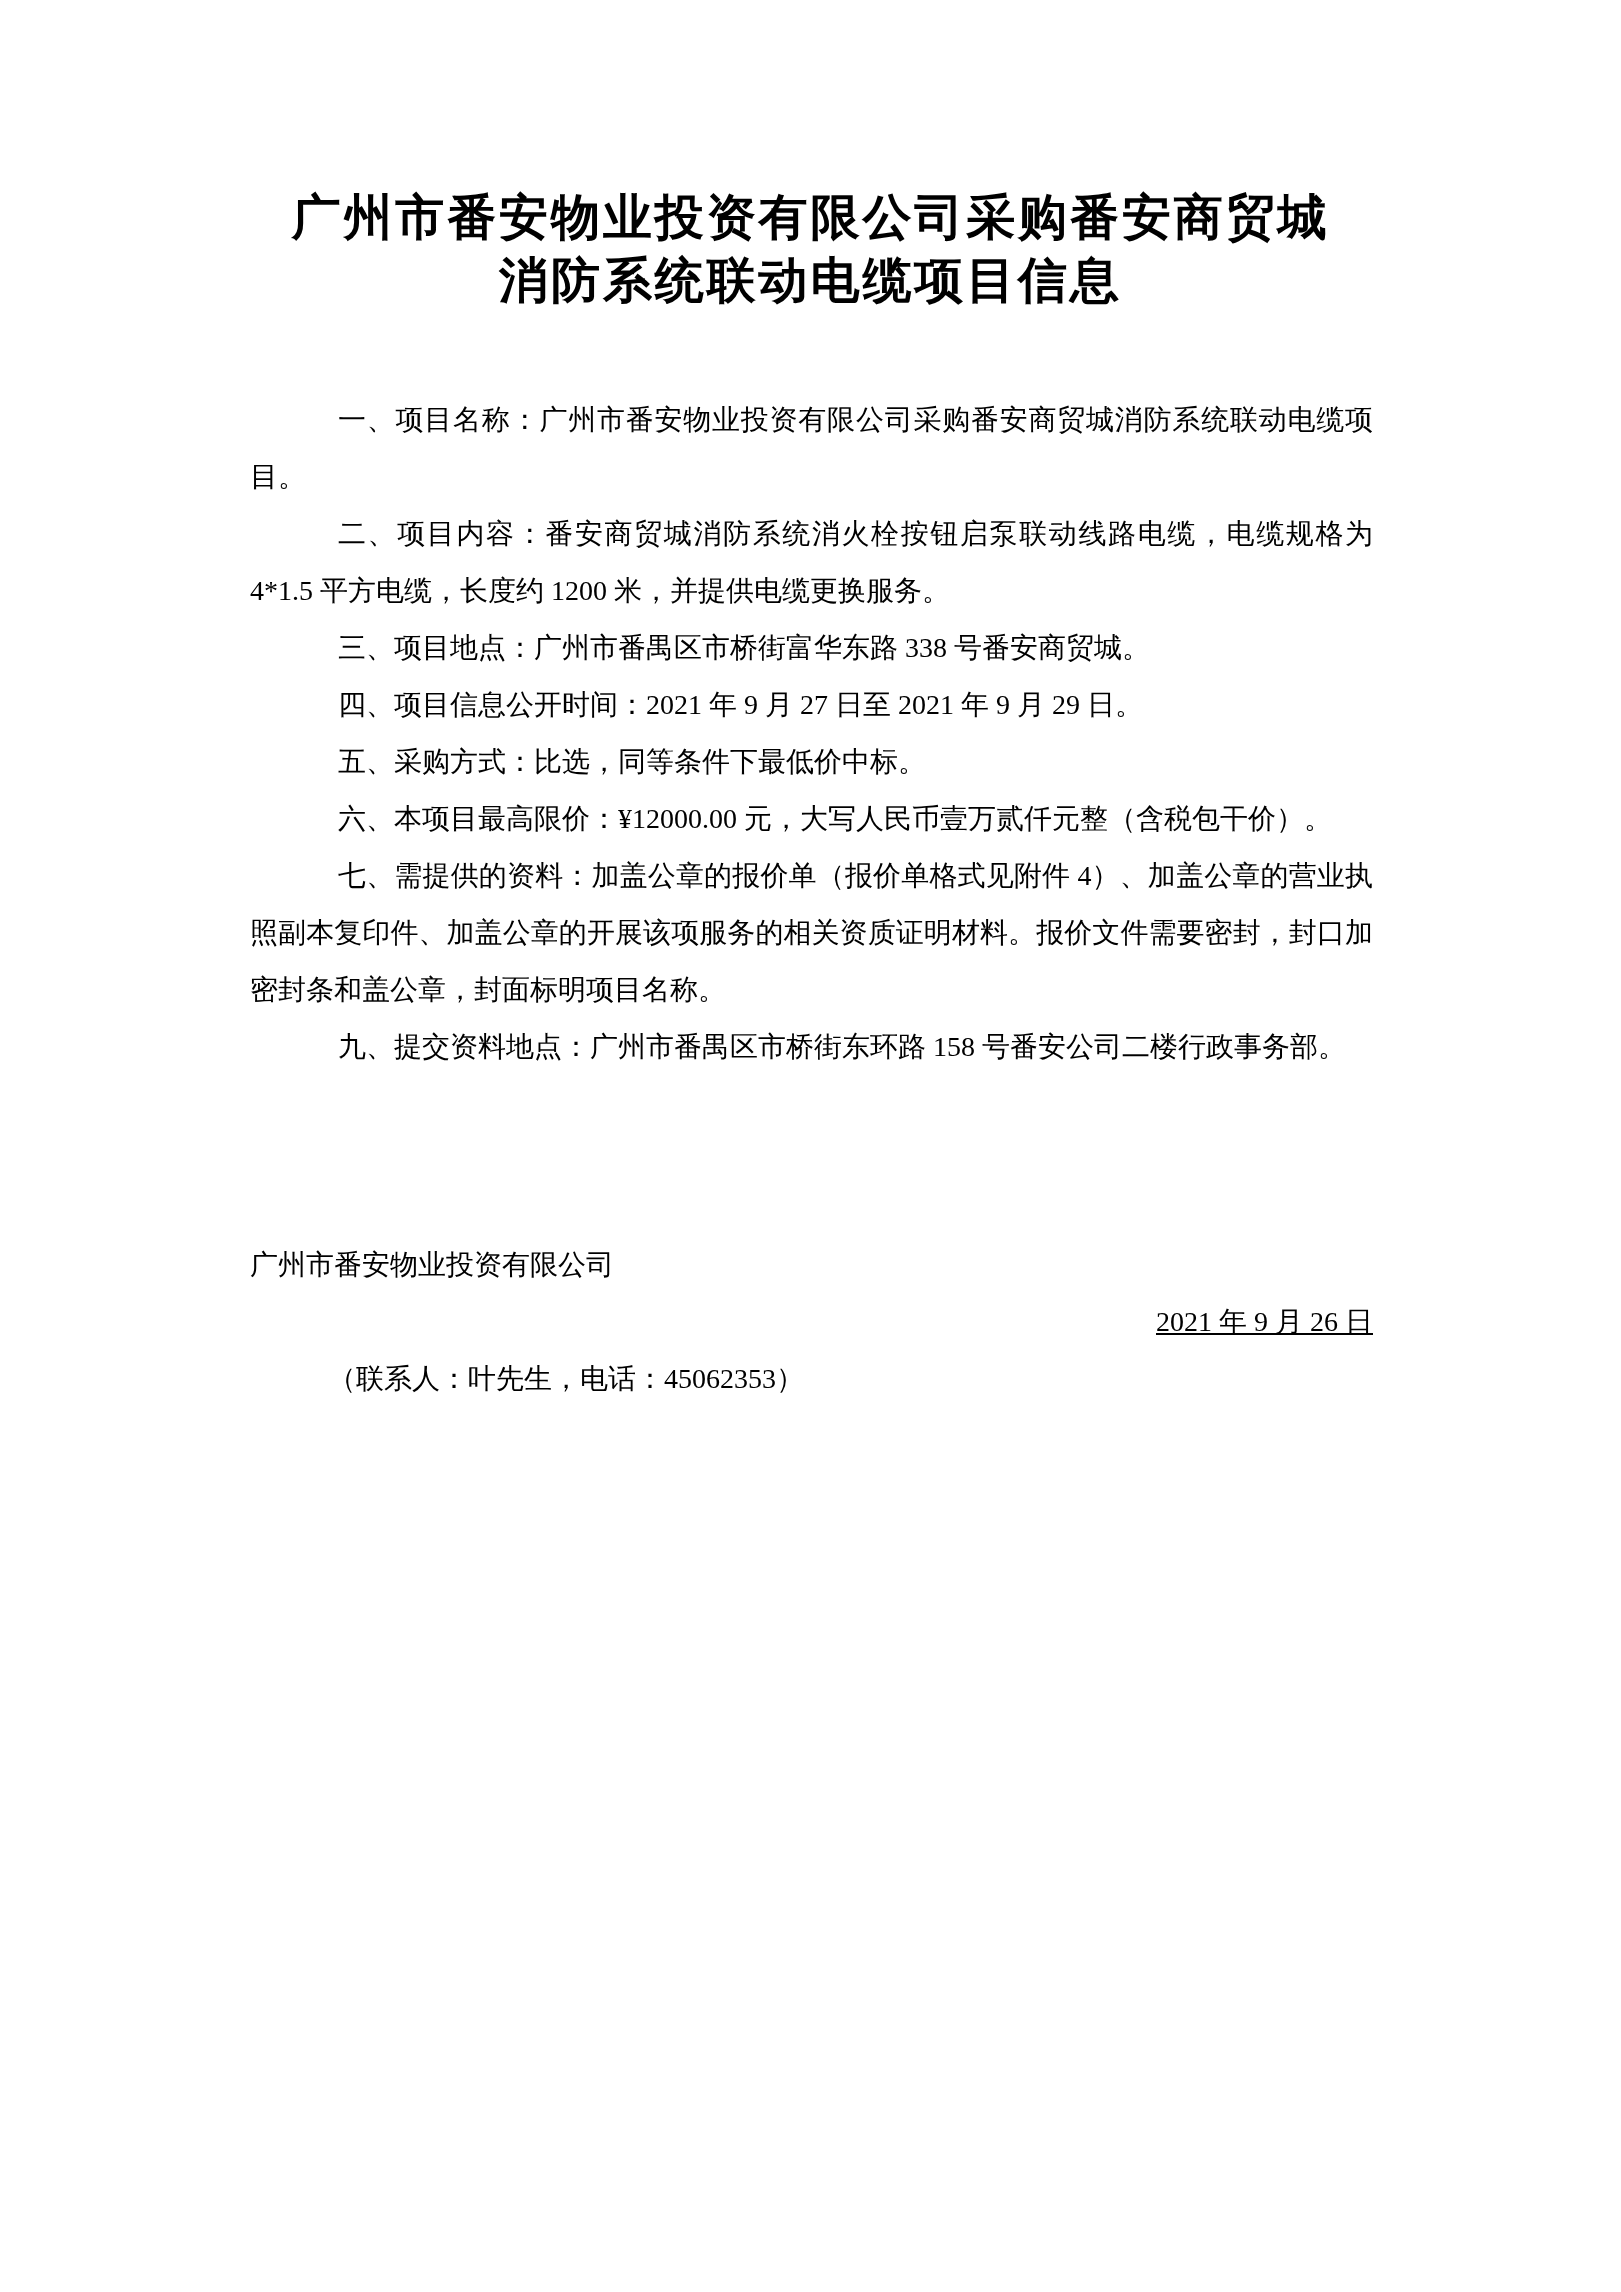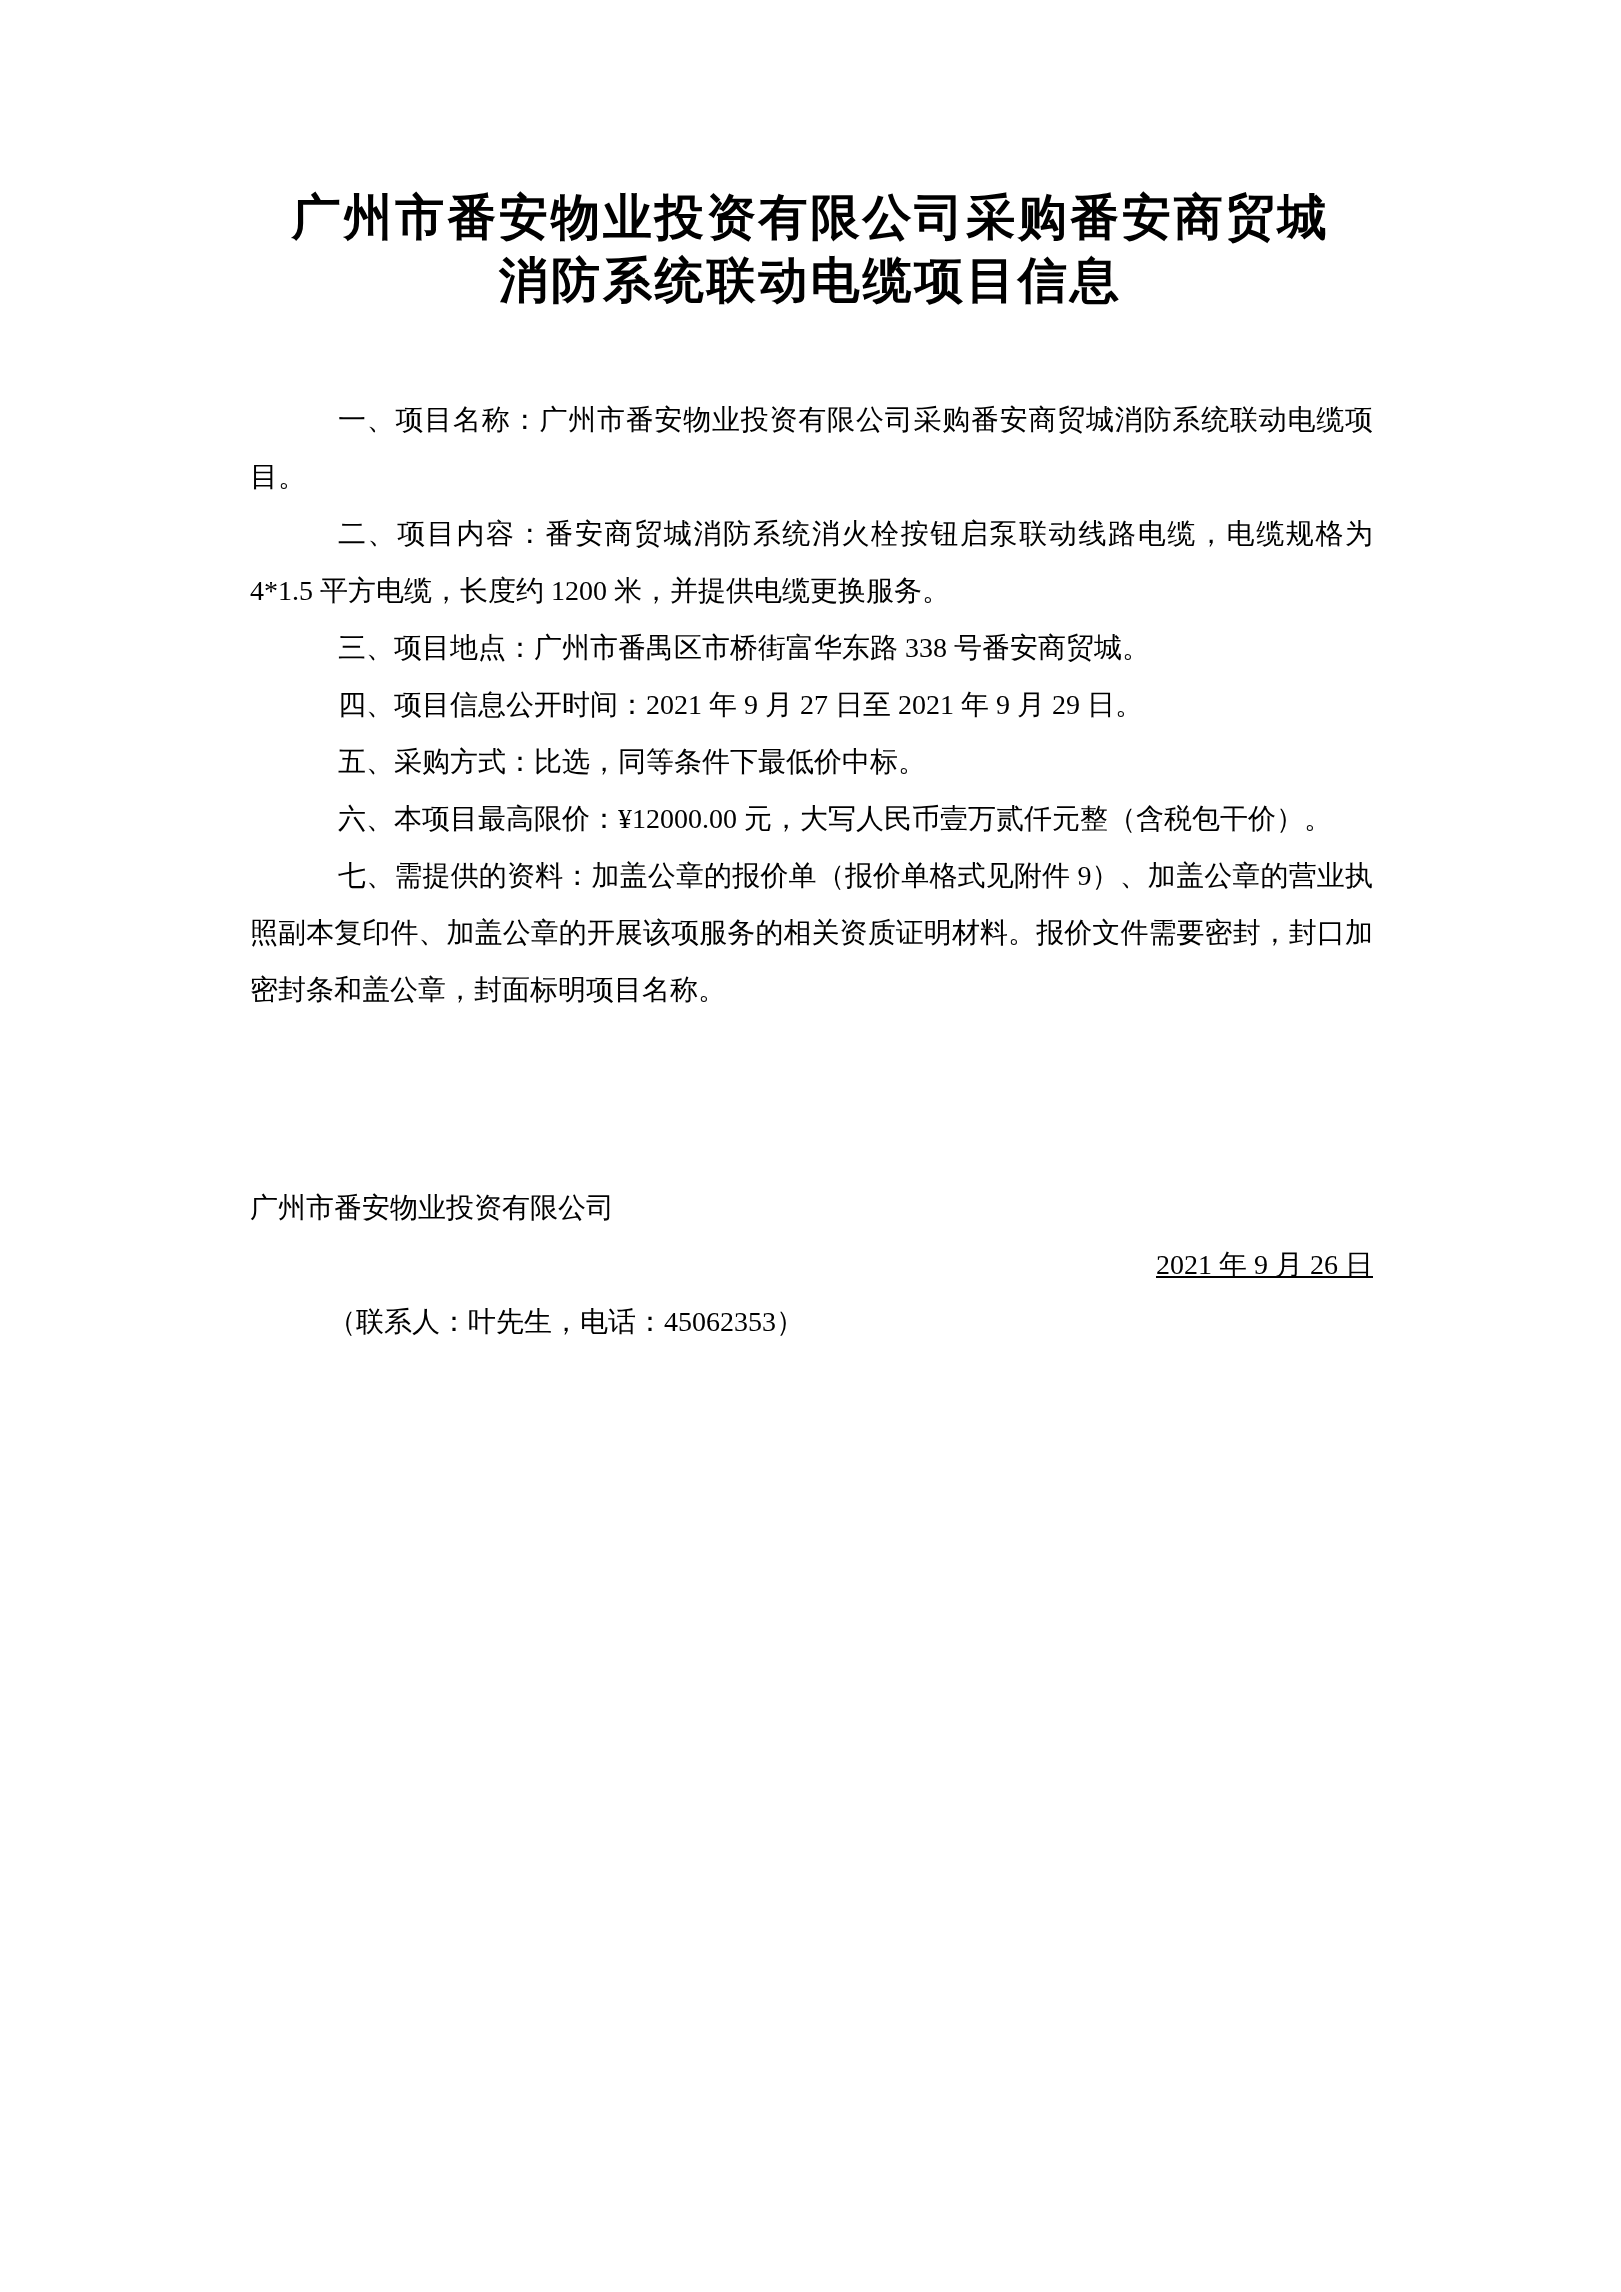--- a/index.html
+++ b/index.html
@@ -75,21 +75,22 @@
     <div>消防系统联动电缆项目信息</div>
   </div>
 
   <div class="content">
     <p class="body-para">一、项目名称：广州市番安物业投资有限公司采购番安商贸城消防系统联动电缆项目。</p>
     <p class="body-para">二、项目内容：番安商贸城消防系统消火栓按钮启泵联动线路电缆，电缆规格为 4*1.5 平方电缆，长度约 1200 米，并提供电缆更换服务。</p>
     <p class="body-para">三、项目地点：广州市番禺区市桥街富华东路 338 号番安商贸城。</p>
     <p class="body-para">四、项目信息公开时间：2021 年 9 月 27 日至 2021 年 9 月 29 日。</p>
     <p class="body-para">五、采购方式：比选，同等条件下最低价中标。</p>
     <p class="body-para">六、本项目最高限价：¥12000.00 元，大写人民币壹万贰仟元整（含税包干价）。</p>
-    <p class="body-para">七、需提供的资料：加盖公章的报价单（报价单格式见附件 9）、加盖公章的营业执照副本复印件、加盖公章的开展该项服务的相关资质证明材料。报价文件需要密封，封口加密封条和盖公章，封面标明项目名称。</p>
+    <p class="body-para">七、需提供的资料：加盖公章的报价单（报价单格式见附件 4）、加盖公章的营业执照副本复印件、加盖公章的开展该项服务的相关资质证明材料。报价文件需要密封，封口加密封条和盖公章，封面标明项目名称。</p>
+    <p class="body-para">九、提交资料地点：广州市番禺区市桥街东环路 158 号番安公司二楼行政事务部。</p>
 
 
     <div class="signature-block">
       <p class="signature-company">广州市番安物业投资有限公司</p>
       <p class="signature-date">2021 年 9 月 26 日</p>
       <p class="contact-line">（联系人：叶先生，电话：45062353）</p>
     </div>
   </div>
 
 </div>

